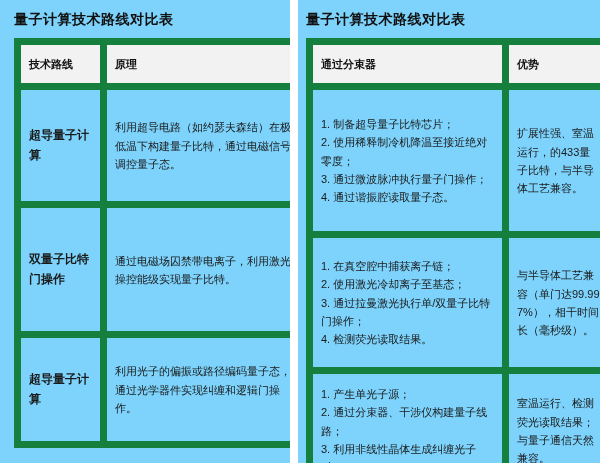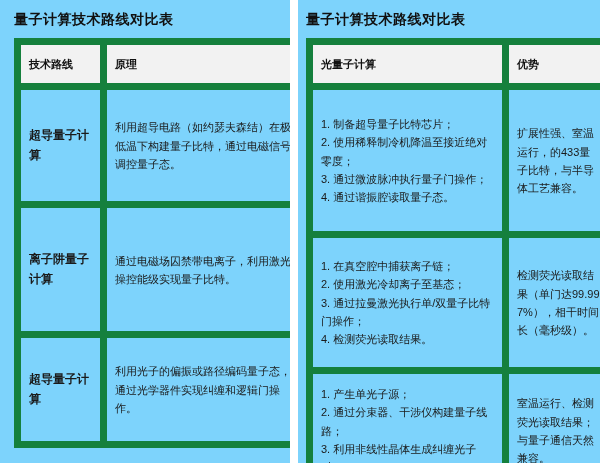--- a/index.html
+++ b/index.html
@@ -124,21 +124,21 @@
         </tr>
       </thead>
       <tbody>
         <tr class="r1">
           <td class="rowname">超导量子计算</td>
           <td>
               <span class="cell-text">利用超导电路（如约瑟夫森结）在极低温下构建量子比特，通过电磁信号调控量子态。</span>
             </td>
         </tr>
         <tr class="r2">
-          <td class="rowname">离子阱量子计算</td>
+          <td class="rowname">双量子比特门操作</td>
           <td>
               <span class="cell-text">通过电磁场囚禁带电离子，利用激光操控能级实现量子比特。</span>
             </td>
         </tr>
         <tr class="r3">
           <td class="rowname">超导量子计算</td>
           <td>
               <span class="cell-text">利用光子的偏振或路径编码量子态，通过光学器件实现纠缠和逻辑门操作。</span>
             </td>
         </tr>
@@ -150,41 +150,41 @@
 
   <div class="panel panel-right">
     <div class="doc-title">量子计算技术路线对比表</div>
     <table>
       <colgroup>
           <col class="c1">
           <col class="c2">
         </colgroup>
       <thead>
         <tr>
-          <th>光量子计算</th>
+          <th>通过分束器</th>
           <th>优势</th>
         </tr>
       </thead>
       <tbody>
         <tr class="rr1">
           <td><span class="steps">1. 制备超导量子比特芯片；
 2. 使用稀释制冷机降温至接近绝对零度；
 3. 通过微波脉冲执行量子门操作；
 4. 通过谐振腔读取量子态。</span></td>
           <td>
               <span class="cell-text">扩展性强、室温运行，的433量子比特，与半导体工艺兼容。</span>
             </td>
         </tr>
         <tr class="rr2">
           <td><span class="steps">1. 在真空腔中捕获离子链；
 2. 使用激光冷却离子至基态；
 3. 通过拉曼激光执行单/双量子比特门操作；
 4. 检测荧光读取结果。</span></td>
           <td>
-              <span class="cell-text">检测荧光读取结果（单门达99.997%），相干时间长（毫秒级）。</span>
+              <span class="cell-text">与半导体工艺兼容（单门达99.997%），相干时间长（毫秒级）。</span>
             </td>
         </tr>
         <tr class="rr3">
           <td><span class="steps">1. 产生单光子源；
 2. 通过分束器、干涉仪构建量子线路；
 3. 利用非线性晶体生成纠缠光子对；</span></td>
           <td>
               <span class="cell-text">室温运行、检测荧光读取结果；与量子通信天然兼容。</span>
             </td>
         </tr>

